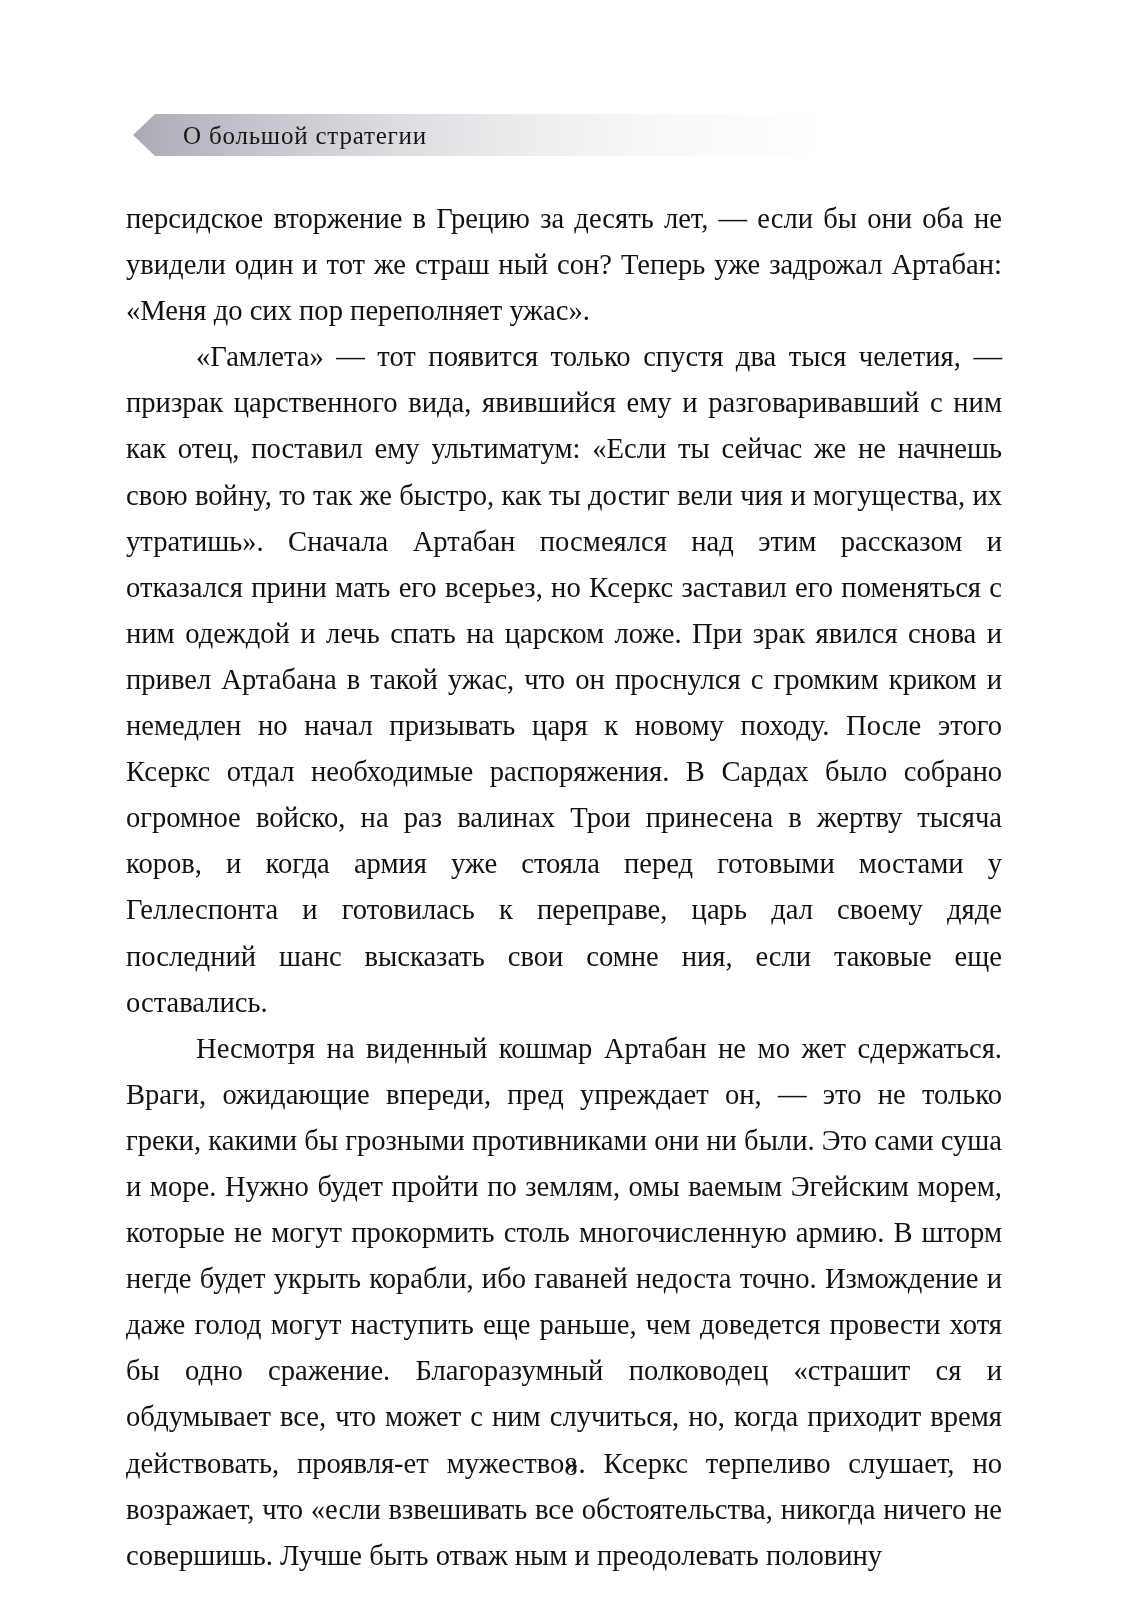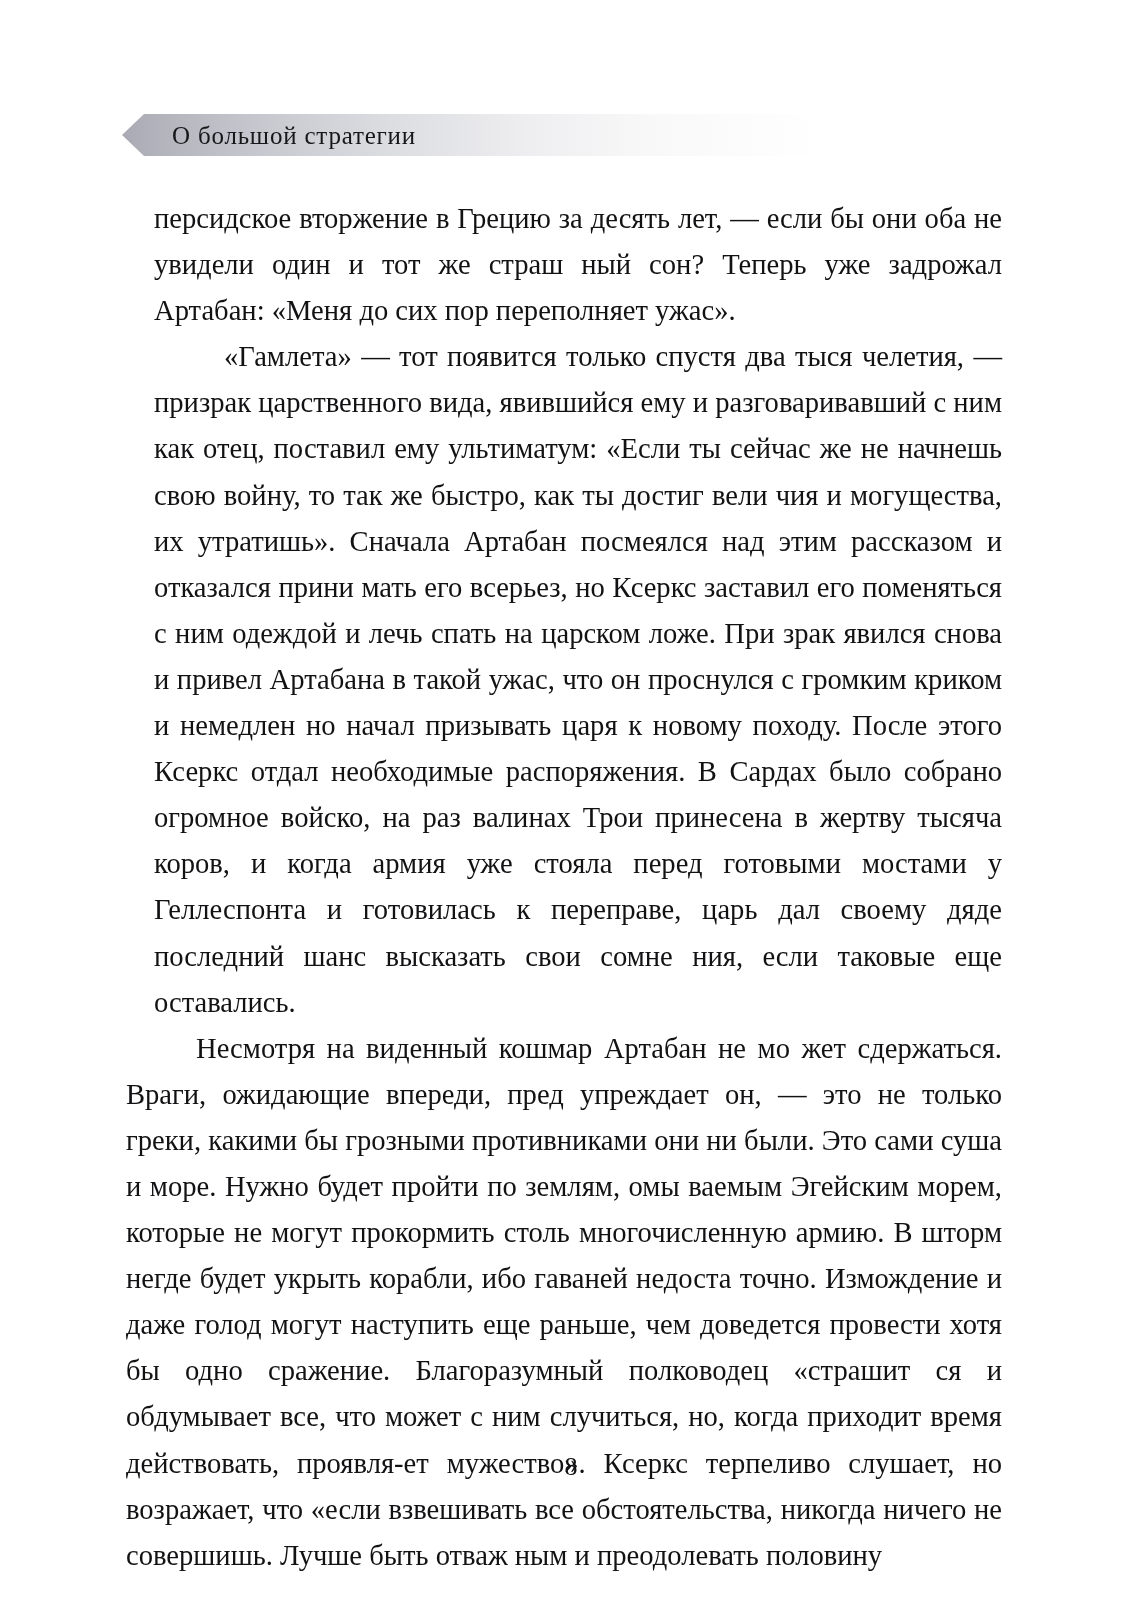--- a/index.html
+++ b/index.html
@@ -13,21 +13,21 @@
     width: 1142px;
     height: 1615px;
     background: #ffffff;
     overflow: hidden;
     font-family: "Liberation Serif", "DejaVu Serif", serif;
   }
 
   
   .header-band {
     position: absolute;
-    left: 122px;
+    left: 133px;
     top: 114px;
     width: 700px;
     height: 42px;
     display: flex;
     align-items: center;
   }
 
   .header-band-shape {
     position: absolute;
     left: 0;
@@ -76,21 +76,20 @@
   }
 
   .para.indent {
     text-indent: 2.45em;
   }
 
   
   .para.ragged-tail {
     text-align: justify;
     text-align-last: left;
-    margin-left: 28px;
   }
 
   
   .folio {
     position: absolute;
     left: 0;
     top: 1452px;
     width: 1142px;
     text-align: center;
     font-size: 26px;

